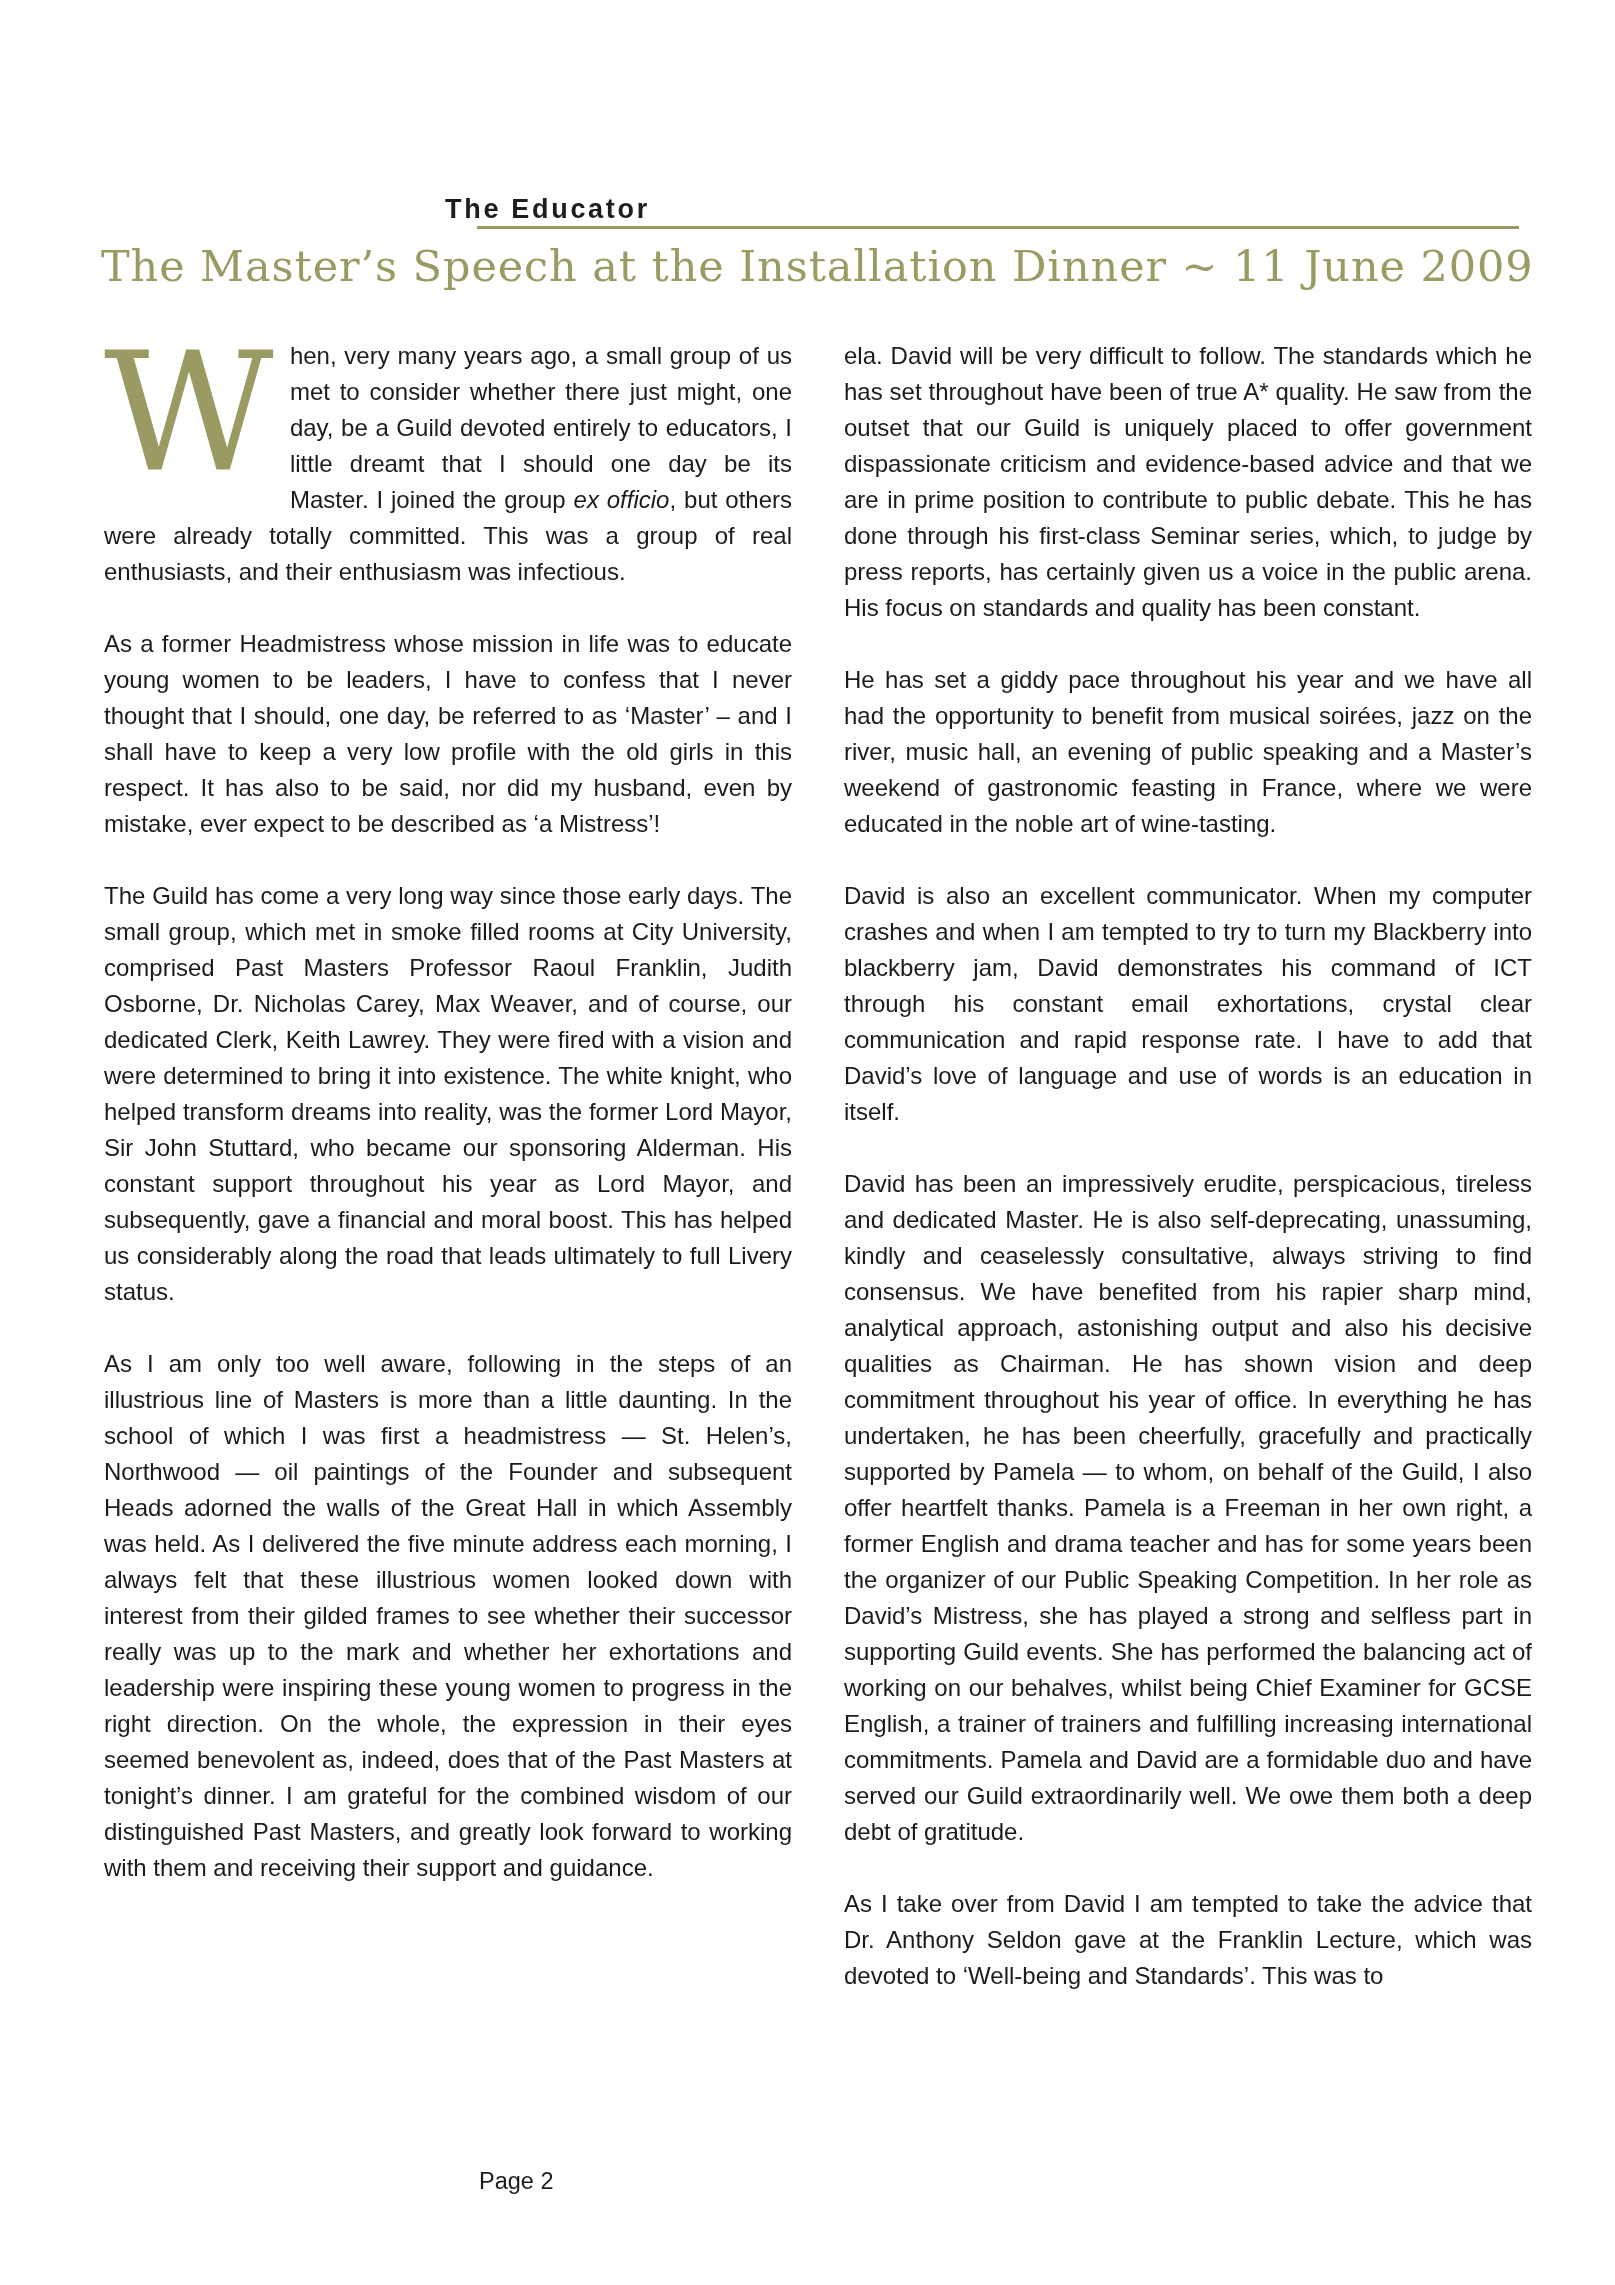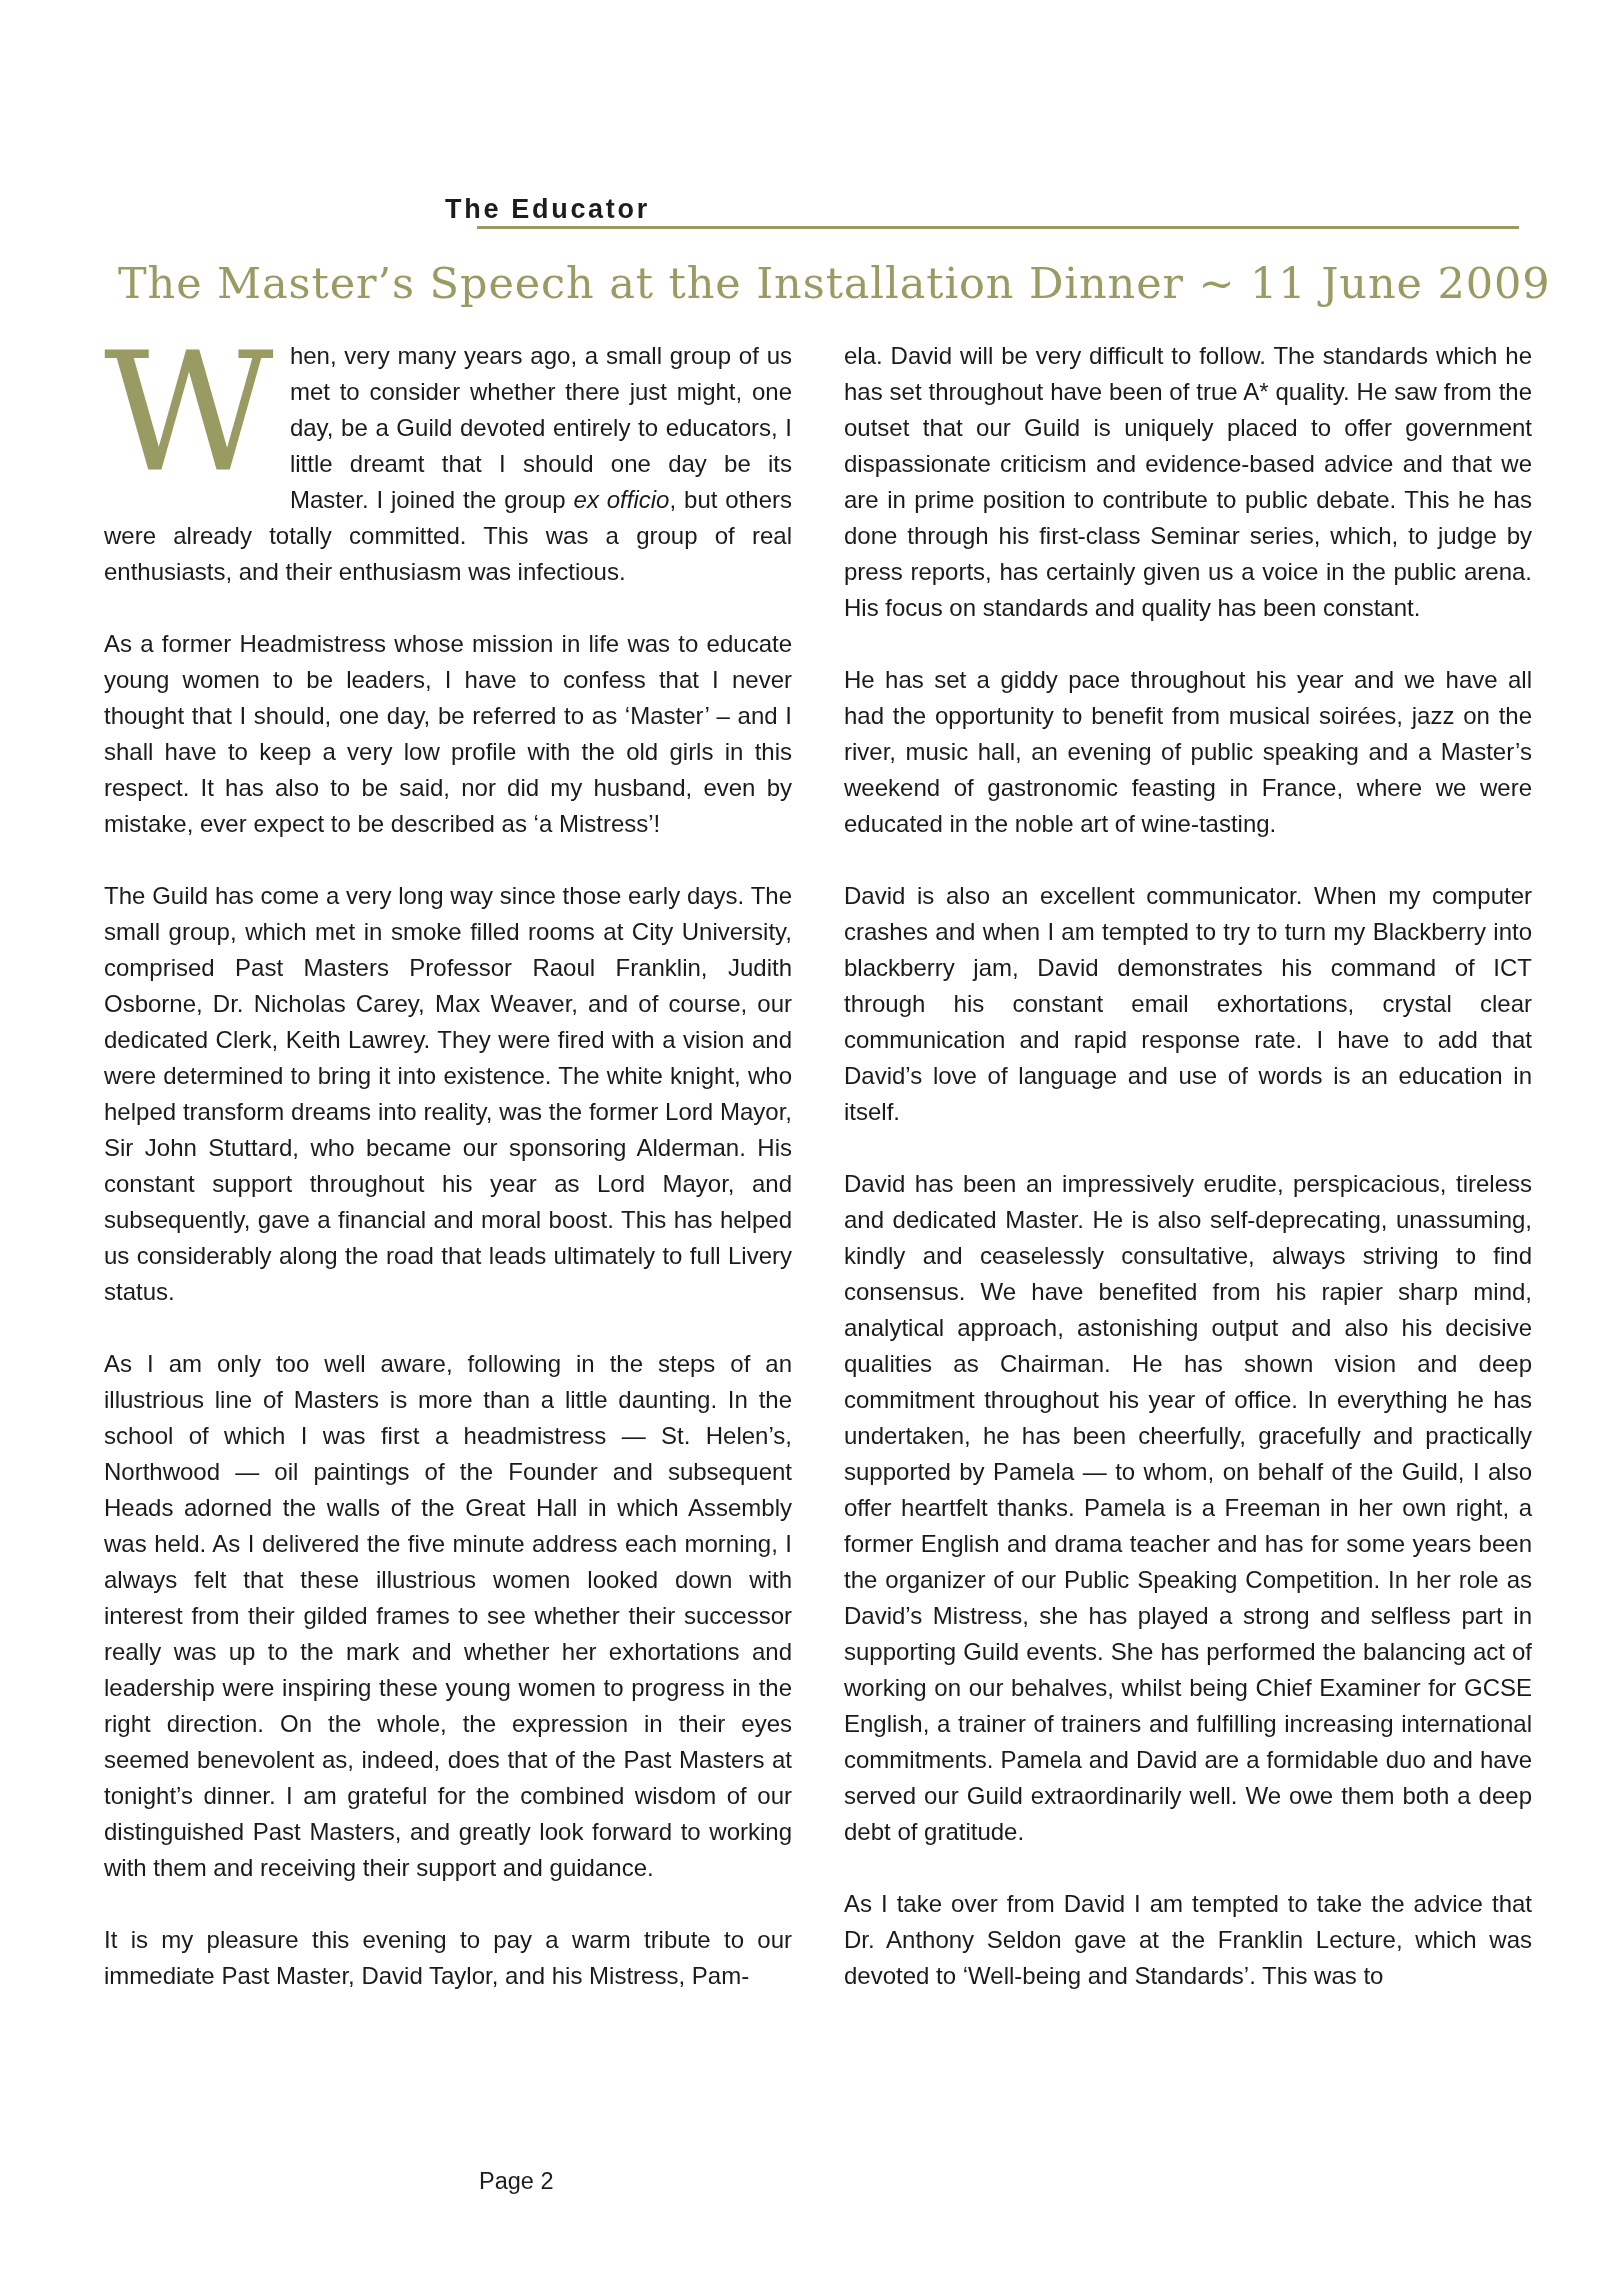--- a/index.html
+++ b/index.html
@@ -49,29 +49,28 @@
     font-size:23.5px; color:#1d1d1b;margin-top:44px;
   }
   em { font-style:italic; }
 </style>
 </head>
 <body>
 
 <div class="masthead-title">The Educator</div>
 <div class="masthead-rule"></div>
 
-<h1 class="article-title" style="margin:17px; font-weight:400;">The Master’s Speech at the Installation Dinner ~ 11 June 2009</h1>
+<h1 class="article-title" style="margin:0; font-weight:400;">The Master’s Speech at the Installation Dinner ~ 11 June 2009</h1>
 
 <div class="columns">
   <div class="col">
     <p><span class="dropcap">W</span><span>hen, very many years ago, a small group of us met to consider whether there just might, one day, be a Guild devoted entirely to educators, I little dreamt that I should one day be its Master. I joined the group </span><em>ex officio</em><span>, but others were already totally committed. This was a group of real enthusiasts, and their enthusiasm was infectious.</span></p>
     <p>As a former Headmistress whose mission in life was to educate young women to be leaders, I have to confess that I never thought that I should, one day, be referred to as ‘Master’ – and I shall have to keep a very low profile with the old girls in this respect. It has also to be said, nor did my husband, even by mistake, ever expect to be described as ‘a Mistress’!</p>
     <p>The Guild has come a very long way since those early days. The small group, which met in smoke filled rooms at City University, comprised Past Masters Professor Raoul Franklin, Judith Osborne, Dr. Nicholas Carey, Max Weaver, and of course, our dedicated Clerk, Keith Lawrey. They were fired with a vision and were determined to bring it into existence. The white knight, who helped transform dreams into reality, was the former Lord Mayor, Sir John Stuttard, who became our sponsoring Alderman. His constant support throughout his year as Lord Mayor, and subsequently, gave a financial and moral boost. This has helped us considerably along the road that leads ultimately to full Livery status.</p>
     <p>As I am only too well aware, following in the steps of an illustrious line of Masters is more than a little daunting. In the school of which I was first a headmistress — St. Helen’s, Northwood — oil paintings of the Founder and subsequent Heads adorned the walls of the Great Hall in which Assembly was held. As I delivered the five minute address each morning, I always felt that these illustrious women looked down with interest from their gilded frames to see whether their successor really was up to the mark and whether her exhortations and leadership were inspiring these young women to progress in the right direction. On the whole, the expression in their eyes seemed benevolent as, indeed, does that of the Past Masters at tonight’s dinner. I am grateful for the combined wisdom of our distinguished Past Masters, and greatly look forward to working with them and receiving their support and guidance.</p>
-    <p>It is my pleasure this evening to pay a warm tribute to our immediate Past Master, David Taylor, and his Mistress, Pam-</p>
   </div>
   <div class="col">
     <p>ela. David will be very difficult to follow. The standards which he has set throughout have been of true A* quality. He saw from the outset that our Guild is uniquely placed to offer government dispassionate criticism and evidence-based advice and that we are in prime position to contribute to public debate. This he has done through his first-class Seminar series, which, to judge by press reports, has certainly given us a voice in the public arena. His focus on standards and quality has been constant.</p>
     <p>He has set a giddy pace throughout his year and we have all had the opportunity to benefit from musical soirées, jazz on the river, music hall, an evening of public speaking and a Master’s weekend of gastronomic feasting in France, where we were educated in the noble art of wine-tasting.</p>
     <p>David is also an excellent communicator. When my computer crashes and when I am tempted to try to turn my Blackberry into blackberry jam, David demonstrates his command of ICT through his constant email exhortations, crystal clear communication and rapid response rate. I have to add that David’s love of language and use of words is an education in itself.</p>
     <p>David has been an impressively erudite, perspicacious, tireless and dedicated Master. He is also self-deprecating, unassuming, kindly and ceaselessly consultative, always striving to find consensus. We have benefited from his rapier sharp mind, analytical approach, astonishing output and also his decisive qualities as Chairman. He has shown vision and deep commitment throughout his year of office. In everything he has undertaken, he has been cheerfully, gracefully and practically supported by Pamela — to whom, on behalf of the Guild, I also offer heartfelt thanks. Pamela is a Freeman in her own right, a former English and drama teacher and has for some years been the organizer of our Public Speaking Competition. In her role as David’s Mistress, she has played a strong and selfless part in supporting Guild events. She has performed the balancing act of working on our behalves, whilst being Chief Examiner for GCSE English, a trainer of trainers and fulfilling increasing international commitments. Pamela and David are a formidable duo and have served our Guild extraordinarily well. We owe them both a deep debt of gratitude.</p>
     <p>As I take over from David I am tempted to take the advice that Dr. Anthony Seldon gave at the Franklin Lecture, which was devoted to ‘Well-being and Standards’. This was to</p>
   </div>
 </div>
 

